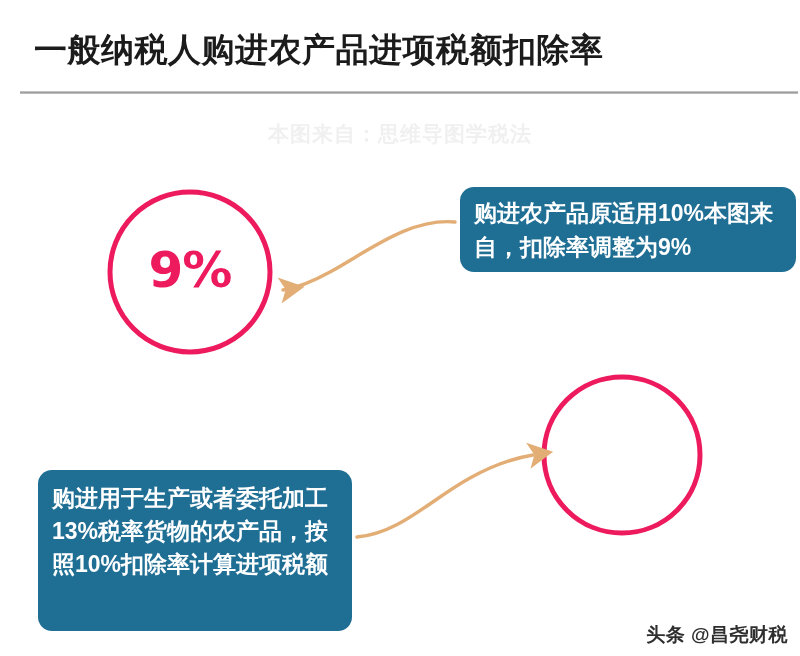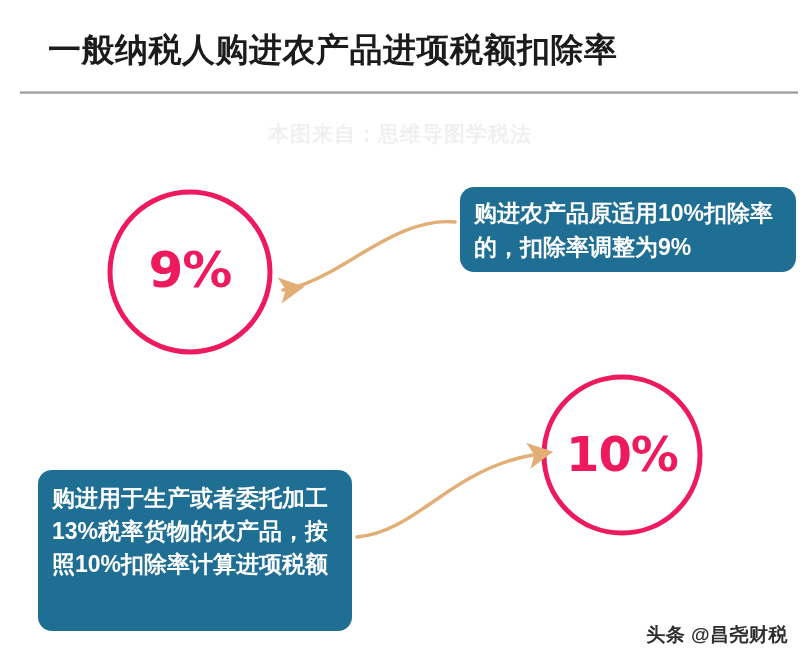--- a/index.html
+++ b/index.html
@@ -20,21 +20,20 @@
   #page-title {
     position: absolute;
     left: 34px;
     top: 28px;
     font-size: 33px;
     font-weight: bold;
     color: #1b1b1b;
     letter-spacing: 0.5px;
     white-space: nowrap;
     line-height: 44px;
-    margin-left: 14px;
   }
   #title-rule {
     position: absolute;
     left: 20px;
     top: 91px;
     width: 778px;
     height: 3px;
     background: linear-gradient(to bottom, #d9d9d9 0%, #9a9a9a 45%, #c9c9c9 100%);
   }
 
@@ -152,24 +151,23 @@
     <circle cx="190" cy="272" r="80" fill="none" stroke="#ED1A5E" stroke-width="5"></circle>
 
     <circle cx="622" cy="455" r="78" fill="none" stroke="#ED1A5E" stroke-width="5"></circle>
 
     <path d="M 455,222 C 410,218 370,250 330,272 C 310,283 296,288 283,290" fill="none" stroke="#E3AE76" stroke-width="3.4" stroke-linecap="round" marker-end="url(#arrowhead-left)"></path>
 
     <path d="M 357,537 C 400,533 430,500 470,478 C 495,464 515,458 533,455" fill="none" stroke="#E3AE76" stroke-width="3.4" stroke-linecap="round" marker-end="url(#arrowhead-right)"></path>
   </svg>
 
   <div class="circle-label" id="circle-label-9">9%</div>
-  <div class="circle-label" id="circle-label-10">10%</div>
 
   <div class="callout" id="callout-top">
-    <span class="callout-text">购进农产品原适用10%扣除率的，扣除率调整为9%</span>
+    <span class="callout-text">购进农产品原适用10%本图来自，扣除率调整为9%</span>
   </div>
 
   <div class="callout" id="callout-bottom">
     <span class="callout-text">购进用于生产或者委托加工13%税率货物的农产品，按照10%扣除率计算进项税额</span>
   </div>
 
   <div id="footer-watermark">头条 @昌尧财税</div>
 
 </div>
 

